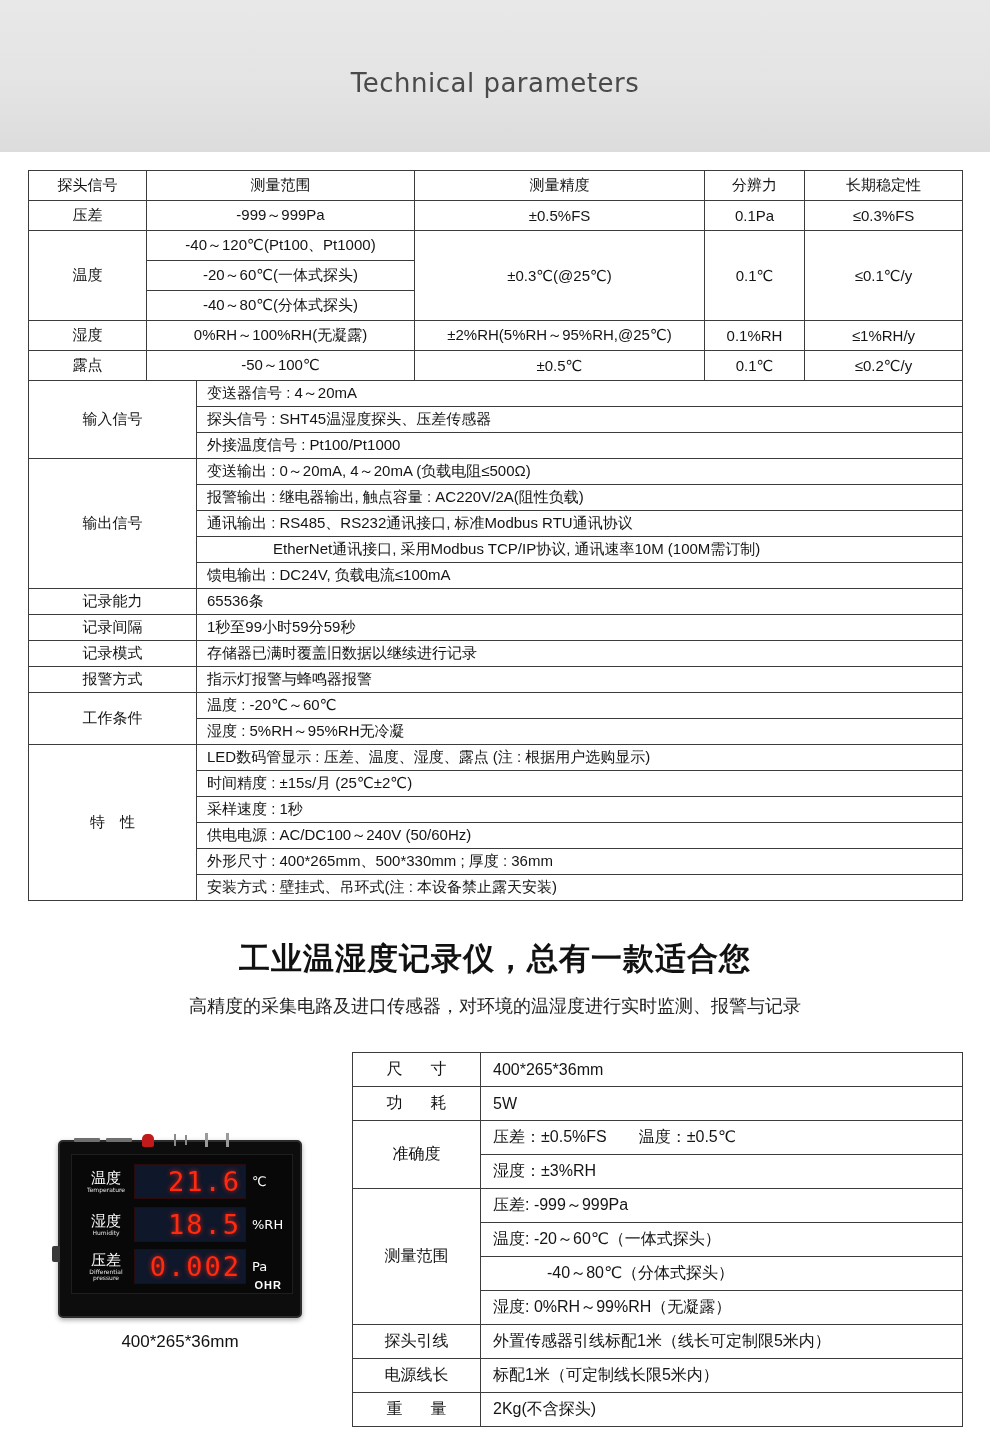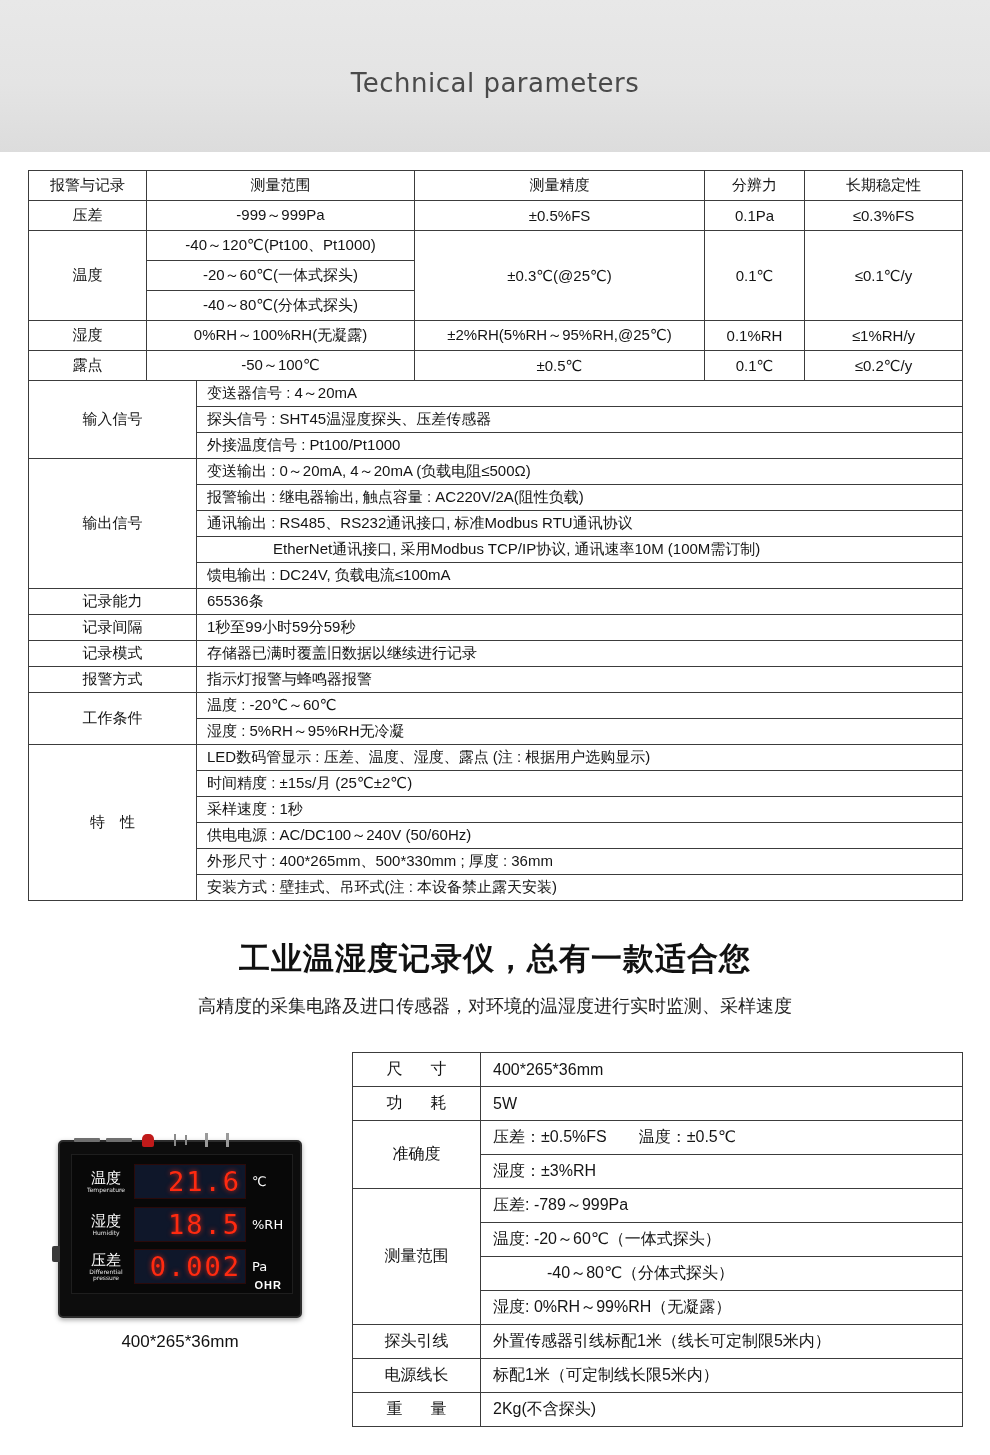--- a/index.html
+++ b/index.html
@@ -242,21 +242,21 @@
   <table class="spec" id="table1">
     <colgroup>
       <col style="width:118px">
       <col style="width:268px">
       <col style="width:290px">
       <col style="width:100px">
       <col style="width:158px">
     </colgroup>
     <tbody id="t1-body">
         <tr>
-          <th class="ctr">报警与记录</th>
+          <th class="ctr">探头信号</th>
           <th class="ctr">测量范围</th>
           <th class="ctr">测量精度</th>
           <th class="ctr">分辨力</th>
           <th class="ctr">长期稳定性</th>
         </tr>
         <tr>
           <td class="ctr" rowspan="1">压差</td>
           <td class="ctr">-999～999Pa</td>
           <td class="ctr" rowspan="1">±0.5%FS</td>
           <td class="ctr" rowspan="1">0.1Pa</td>
@@ -366,21 +366,21 @@
           <td class="val">外形尺寸 : 400*265mm、500*330mm ; 厚度 : 36mm</td>
         </tr>
         <tr>
           <td class="val">安装方式 : 壁挂式、吊环式(注 : 本设备禁止露天安装)</td>
         </tr>
       </tbody>
   </table>
 </div>
 
 <div class="promo-title">工业温湿度记录仪，总有一款适合您</div>
-<div class="promo-sub">高精度的采集电路及进口传感器，对环境的温湿度进行实时监测、采样速度</div>
+<div class="promo-sub">高精度的采集电路及进口传感器，对环境的温湿度进行实时监测、报警与记录</div>
 
 <div id="device-area">
   <div class="device">
     <div class="device-top">
       <div class="vent"></div>
       <div class="vent"></div>
       <div class="beacon"></div>
       <div class="antenna"></div>
       <div class="antenna2"></div>
       <div class="probe"></div>
@@ -435,21 +435,21 @@
         </tr>
         <tr>
           <td class="k-nospace" rowspan="2">准确度</td>
           <td class="v">压差：±0.5%FS　　温度：±0.5℃</td>
         </tr>
         <tr>
           <td class="v">湿度：±3%RH</td>
         </tr>
         <tr>
           <td class="k-nospace" rowspan="4">测量范围</td>
-          <td class="v">压差: -789～999Pa</td>
+          <td class="v">压差: -999～999Pa</td>
         </tr>
         <tr>
           <td class="v">温度: -20～60℃（一体式探头）</td>
         </tr>
         <tr>
           <td class="v-indent">-40～80℃（分体式探头）</td>
         </tr>
         <tr>
           <td class="v">湿度: 0%RH～99%RH（无凝露）</td>
         </tr>

